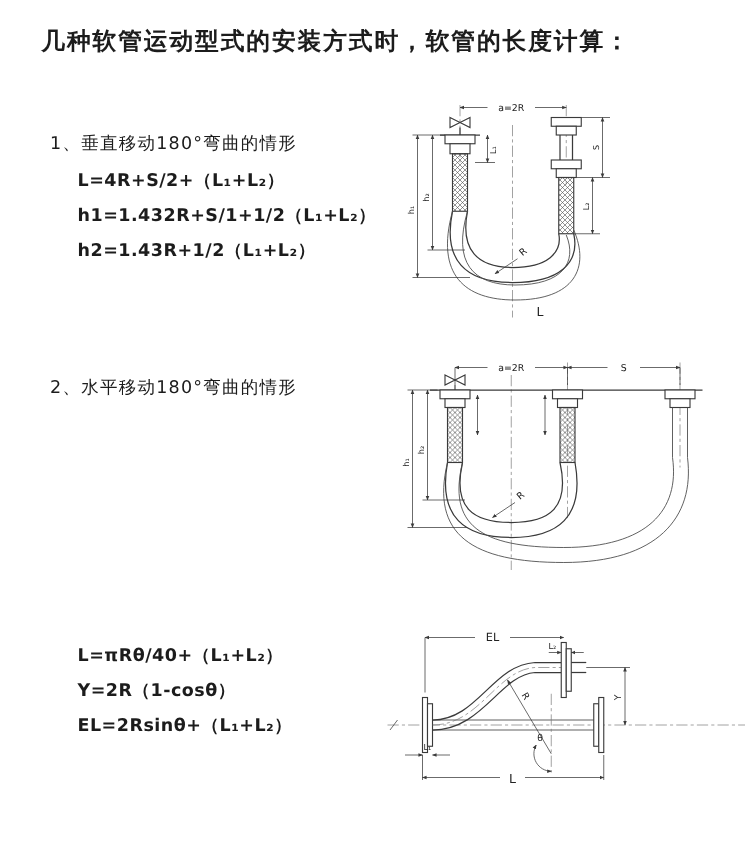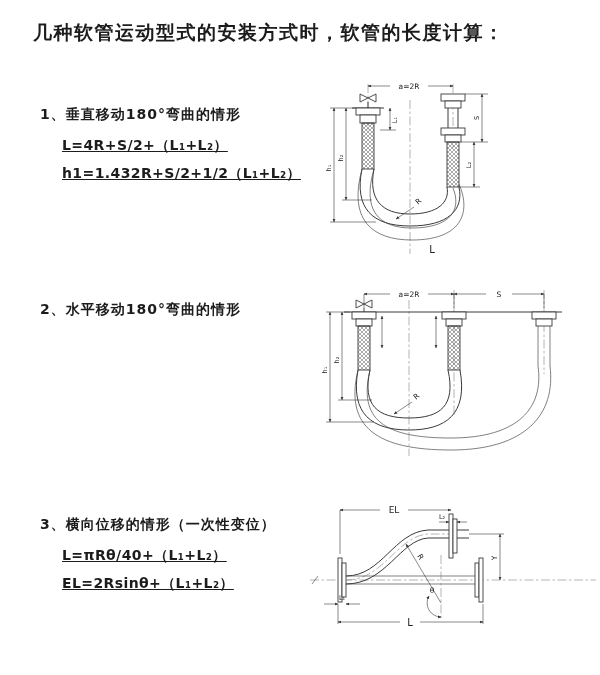--- a/index.html
+++ b/index.html
@@ -7,25 +7,25 @@
     width:600px;height:675px;position:relative;background:#ffffff;
     font-family:"DejaVu Sans","Liberation Sans",sans-serif;
     color:#1c1c1c;overflow:hidden;
   }
   .page-title{
     position:absolute;left:33px;top:20px;
     font-size:19px;font-weight:600;letter-spacing:1.5px;
   }
   .section{position:absolute;left:40px;}
   .sec-heading{
-    font-size:14px;font-weight:700;letter-spacing:1px;margin-bottom:12px;
+    font-size:14px;font-weight:400;letter-spacing:1px;margin-bottom:12px;
   }
   .formula{
     font-size:14px;font-weight:600;letter-spacing:.4px;
-    margin-left:22px;margin-bottom:10px;line-height:18px;text-decoration:underline;
+    margin-left:22px;margin-bottom:10px;line-height:18px;
   }
   #sec1{top:106px;}
   #sec2{top:301px;text-align:center;}
   #sec3{top:516px;}
   .diagram{position:absolute;}
   #diag1{left:320px;top:72px;}
   #diag2{left:316px;top:282px;}
   #diag3{left:308px;top:500px;}
   svg{display:block;}
   svg text{
@@ -43,30 +43,31 @@
   .hatchbox{stroke:#3a3a3a;stroke-width:0.9;}
 </style>
 </head>
 <body>
 
 <div class="page-title">几种软管运动型式的安装方式时，软管的长度计算：</div>
 
 <div class="section" id="sec1">
   <div class="sec-heading">1、垂直移动180°弯曲的情形</div>
   <div class="formula">L=4R+S/2+（L₁+L₂）</div>
-  <div class="formula">h1=1.432R+S/2+1/2（L₁+L₂）</div>
+  <div class="formula">h1=1.432R+S/1+1/2（L₁+L₂）</div>
+  <div class="formula">h2=1.43R+1/2（L₁+L₂）</div>
 </div>
 
 <div class="section" id="sec2">
   <div class="sec-heading">2、水平移动180°弯曲的情形</div>
 </div>
 
 <div class="section" id="sec3">
-  <div class="sec-heading">3、横向位移的情形（一次性变位）</div>
   <div class="formula">L=πRθ/40+（L₁+L₂）</div>
+  <div class="formula">Y=2R（1-cosθ）</div>
   <div class="formula">EL=2Rsinθ+（L₁+L₂）</div>
 </div>
 
 <div class="diagram" id="diag1">
 <svg width="260" height="185" viewBox="0 0 260 185">
   <defs>
     <marker id="ar1" viewBox="0 0 10 10" refX="9" refY="5" markerWidth="6" markerHeight="6" orient="auto-start-reverse">
       <path d="M0,1 L10,5 L0,9 z" fill="#3a3a3a"></path>
     </marker>
     <pattern id="hx1" patternUnits="userSpaceOnUse" width="4" height="4">

